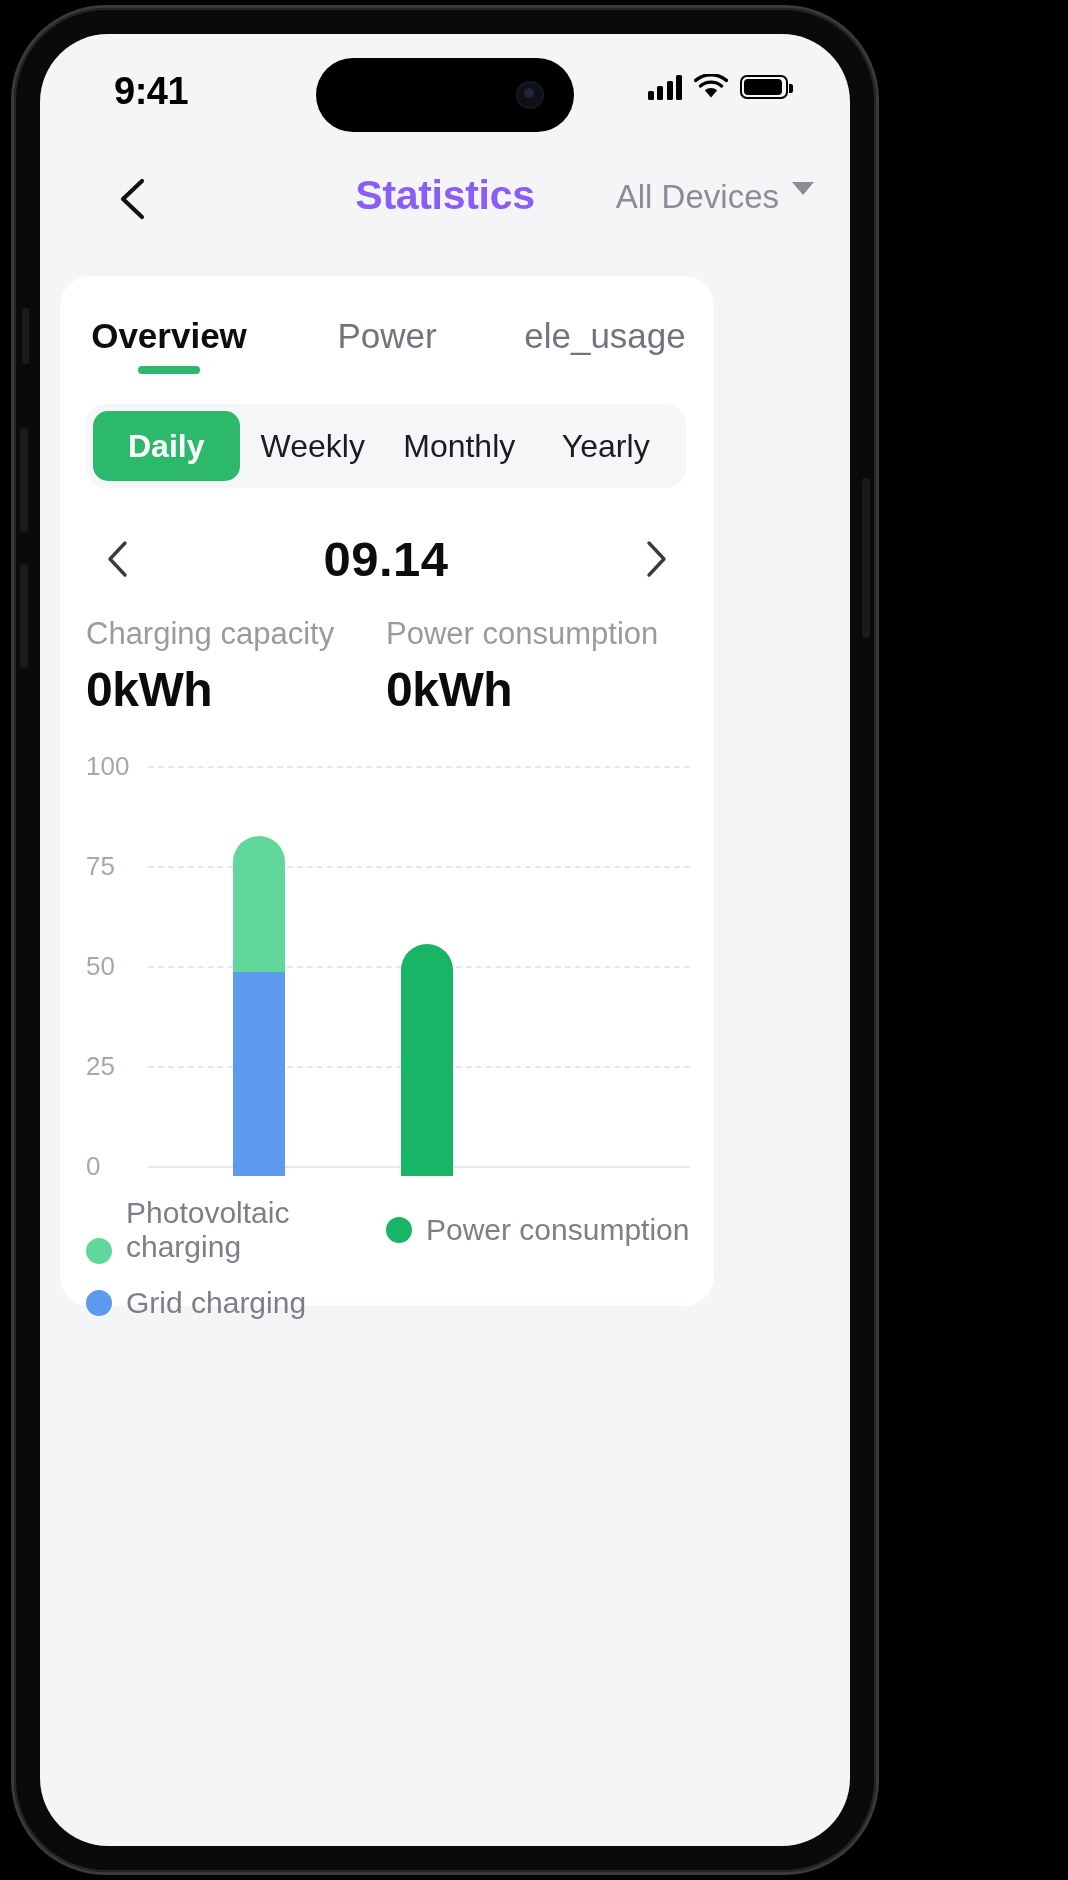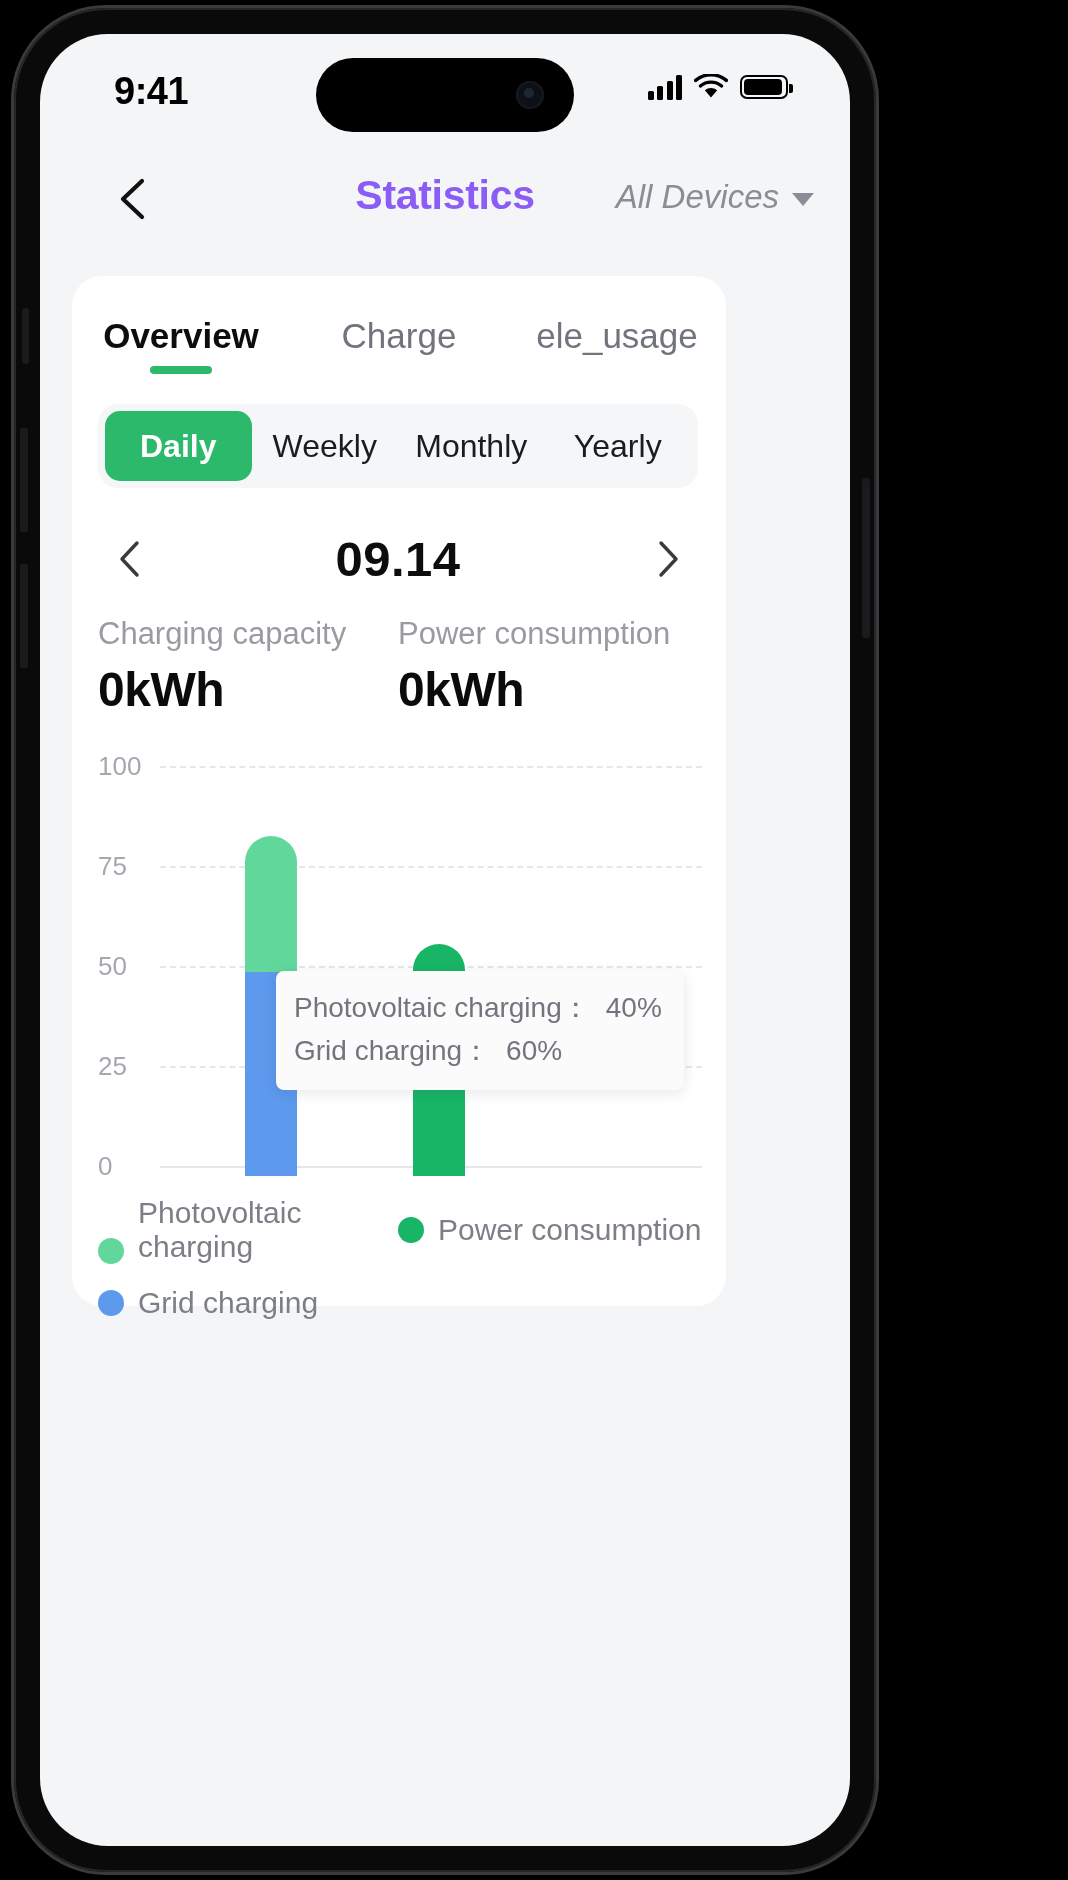--- a/index.html
+++ b/index.html
@@ -95,34 +95,34 @@
     width: 60px; height: 60px; cursor: pointer;
   }
   #back-button svg { position: absolute; left: 10px; top: 8px; }
   #page-title {
     position: absolute; left: 0; right: 0; top: 18px;
     text-align: center; font-size: 41px; font-weight: bold;
     color: #8b5cf6; letter-spacing: -0.3px;
   }
   #device-filter {
     position: absolute; right: 36px; top: 24px;
-    display: flex; align-items: center; gap: 13px; cursor: pointer; font-style: italic;
+    display: flex; gap: 13px; cursor: pointer;
   }
   #device-filter-label { font-size: 33px; color: #8b8d96; }
   #chevron-down-icon {
     width: 0; height: 0;
     border-left: 11px solid transparent;
     border-right: 11px solid transparent;
     border-top: 13px solid #8b8d96;
     margin-top: 4px;
   }
 
   
   #stats-card {
-    position: absolute; left: 32px; top: 242px;
+    position: absolute; left: 20px; top: 242px;
     width: 654px; height: 1030px;
     background: #fff; border-radius: 30px;
   }
 
   
   #tab-bar {
     position: absolute; left: 0; top: 22px; width: 654px;
     display: flex;
   }
   .tab { flex: 1; text-align: center; position: relative; cursor: pointer; padding: 18px 0 26px; }
@@ -263,21 +263,21 @@
     </div>
 
     <div id="stats-card">
 
       <div id="tab-bar">
         <div class="tab active">
           <div class="tab-label">Overview</div>
           <div class="tab-underline"></div>
         </div>
         <div class="tab">
-          <div class="tab-label">Charge</div>
+          <div class="tab-label">Power</div>
         </div>
         <div class="tab">
           <div class="tab-label">ele_usage</div>
         </div>
       </div>
 
       <div id="period-segment">
         <div class="seg active">Daily</div>
         <div class="seg">Weekly</div>
         <div class="seg">Monthly</div>
@@ -325,30 +325,20 @@
 
         <div class="bar" style="left:147px; height:400px;">
           <div class="bar-seg bottom" style="bottom:0; height:204px; background:#5d99ed;"></div>
           <div class="bar-seg top" style="bottom:204px; height:136px; background:#62d79c;"></div>
         </div>
 
         <div class="bar" style="left:315px; height:400px;">
           <div class="bar-seg single" style="bottom:0; height:232px; background:#19b567;"></div>
         </div>
 
-        <div id="chart-tooltip">
-          <div class="tooltip-row">
-            <span class="tooltip-key">Photovoltaic charging：</span>
-            <span class="tooltip-val">40%</span>
-          </div>
-          <div class="tooltip-row">
-            <span class="tooltip-key">Grid charging：</span>
-            <span class="tooltip-val">60%</span>
-          </div>
-        </div>
       </div>
 
       <div id="chart-legend">
         <div class="legend-line">
           <div class="legend-item" style="width:300px;align-items:flex-end;">
             <span class="legend-dot" style="background:#62d79c;"></span>
             <span class="legend-label">Photovoltaic charging</span>
           </div>
           <div class="legend-item">
             <span class="legend-dot" style="background:#19b567;"></span>

